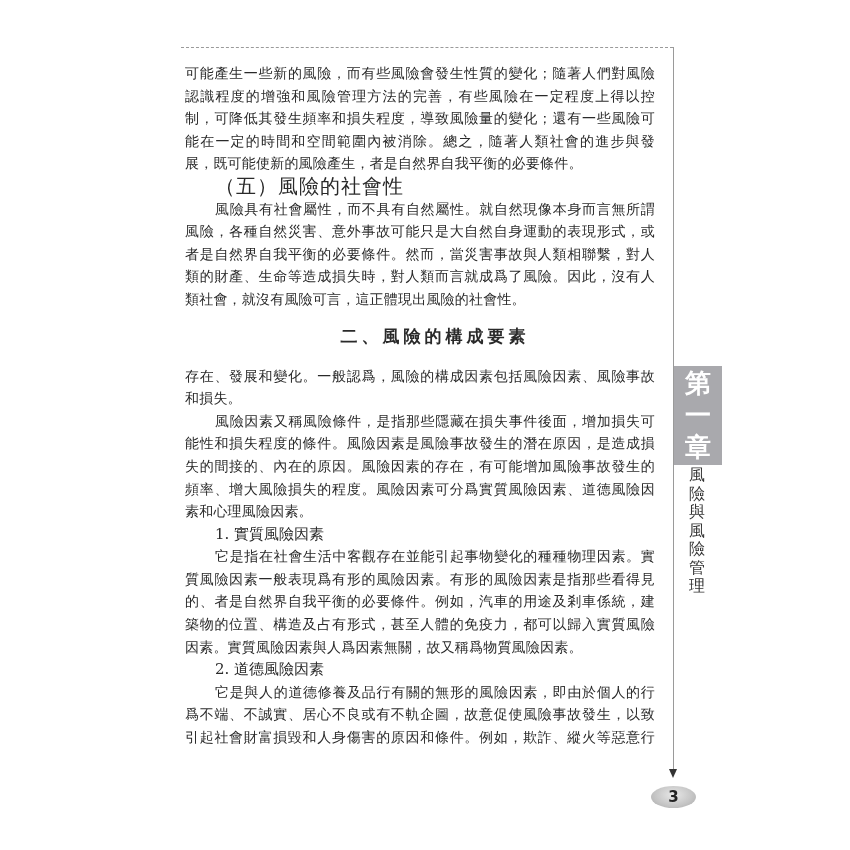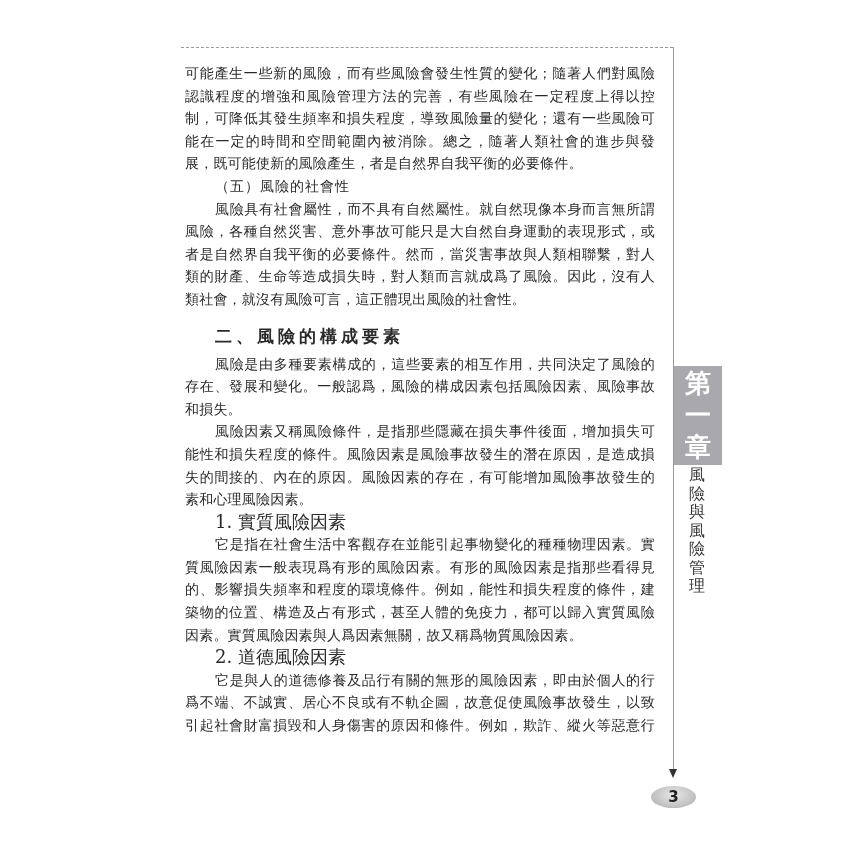--- a/index.html
+++ b/index.html
@@ -22,26 +22,27 @@
   }
   .content {
     position: absolute; left: 185px; top: 62px; width: 470px;
   }
   .line {
     font-size: 14px; line-height: 22.6px; height: 22.6px; white-space: nowrap;
     letter-spacing: 0.2px; text-align: justify; text-align-last: justify;
   }
   .line.last { text-align-last: left; }
   .line.indent { padding-left: 30px; }
-  .subhead { font-size: 14px; line-height: 22.6px; height: 22.6px; padding-left: 30px; white-space: nowrap; letter-spacing: 1px; }
-  .numhead { font-size: 18px; line-height: 22.6px; height: 22.6px; padding-left: 30px; white-space: nowrap; }
+  .subhead { font-size: 20px; line-height: 22.6px; height: 22.6px; padding-left: 30px; white-space: nowrap; letter-spacing: 1px; }
+  .numhead { font-size: 15px; line-height: 22.6px; height: 22.6px; padding-left: 30px; white-space: nowrap; }
   .section-title {
     font-size: 17px; font-weight: bold; line-height: 22px; height: 22px;
-    padding-left: 30px; letter-spacing: 4px; margin-top: 14px; margin-bottom: 6px;
+    padding-left: 30px; letter-spacing: 4px; margin-top: 14px; margin-bottom: 18px;
     font-family: "DejaVu Sans", "Liberation Sans", sans-serif;
+    text-align: center;
   }
   .chapter-tab {
     position: absolute; left: 674px; top: 366px; width: 48px; height: 98px;
     background: #a9a9ad; color: #fff; text-align: center;
     font-family: "DejaVu Sans", "Liberation Sans", sans-serif; font-weight: bold;
     font-size: 26px; line-height: 32px; padding-top: 1px;
   }
   .chapter-tab span { display: block; }
   .chapter-title {
     position: absolute; left: 684px; top: 466px; width: 26px; text-align: center;
@@ -75,37 +76,37 @@
   <div>
     <div class="line indent">風險具有社會屬性，而不具有自然屬性。就自然現像本身而言無所謂</div>
     <div class="line">風險，各種自然災害、意外事故可能只是大自然自身運動的表現形式，或</div>
     <div class="line">者是自然界自我平衡的必要條件。然而，當災害事故與人類相聯繫，對人</div>
     <div class="line">類的財產、生命等造成損失時，對人類而言就成爲了風險。因此，沒有人</div>
     <div class="line last">類社會，就沒有風險可言，這正體現出風險的社會性。</div>
   </div>
 
   <div class="section-title">二、風險的構成要素</div>
   <div>
-    <div class="line indent">風險是由多種要素構成的，這些要素的相互作用，共同決定了風險的</div>
     <div class="line">存在、發展和變化。一般認爲，風險的構成因素包括風險因素、風險事故</div>
     <div class="line last">和損失。</div>
   </div>
 
   <div>
     <div class="line indent">風險因素又稱風險條件，是指那些隱藏在損失事件後面，增加損失可</div>
     <div class="line">能性和損失程度的條件。風險因素是風險事故發生的潛在原因，是造成損</div>
     <div class="line">失的間接的、內在的原因。風險因素的存在，有可能增加風險事故發生的</div>
+    <div class="line">頻率、增大風險損失的程度。風險因素可分爲實質風險因素、道德風險因</div>
     <div class="line last">素和心理風險因素。</div>
   </div>
 
   <div class="numhead">1. 實質風險因素</div>
   <div>
     <div class="line indent">它是指在社會生活中客觀存在並能引起事物變化的種種物理因素。實</div>
     <div class="line">質風險因素一般表現爲有形的風險因素。有形的風險因素是指那些看得見</div>
-    <div class="line">的、影響損失頻率和程度的環境條件。例如，能性和損失程度的條件，建</div>
+    <div class="line">的、者是自然界自我平衡的必要條件。例如，汽車的用途及剎車係統，建</div>
     <div class="line">築物的位置、構造及占有形式，甚至人體的免疫力，都可以歸入實質風險</div>
     <div class="line last">因素。實質風險因素與人爲因素無關，故又稱爲物質風險因素。</div>
   </div>
 
   <div class="numhead">2. 道德風險因素</div>
   <div>
     <div class="line indent">它是與人的道德修養及品行有關的無形的風險因素，即由於個人的行</div>
     <div class="line">爲不端、不誠實、居心不良或有不軌企圖，故意促使風險事故發生，以致</div>
     <div class="line">引起社會財富損毀和人身傷害的原因和條件。例如，欺詐、縱火等惡意行</div>
   </div>

